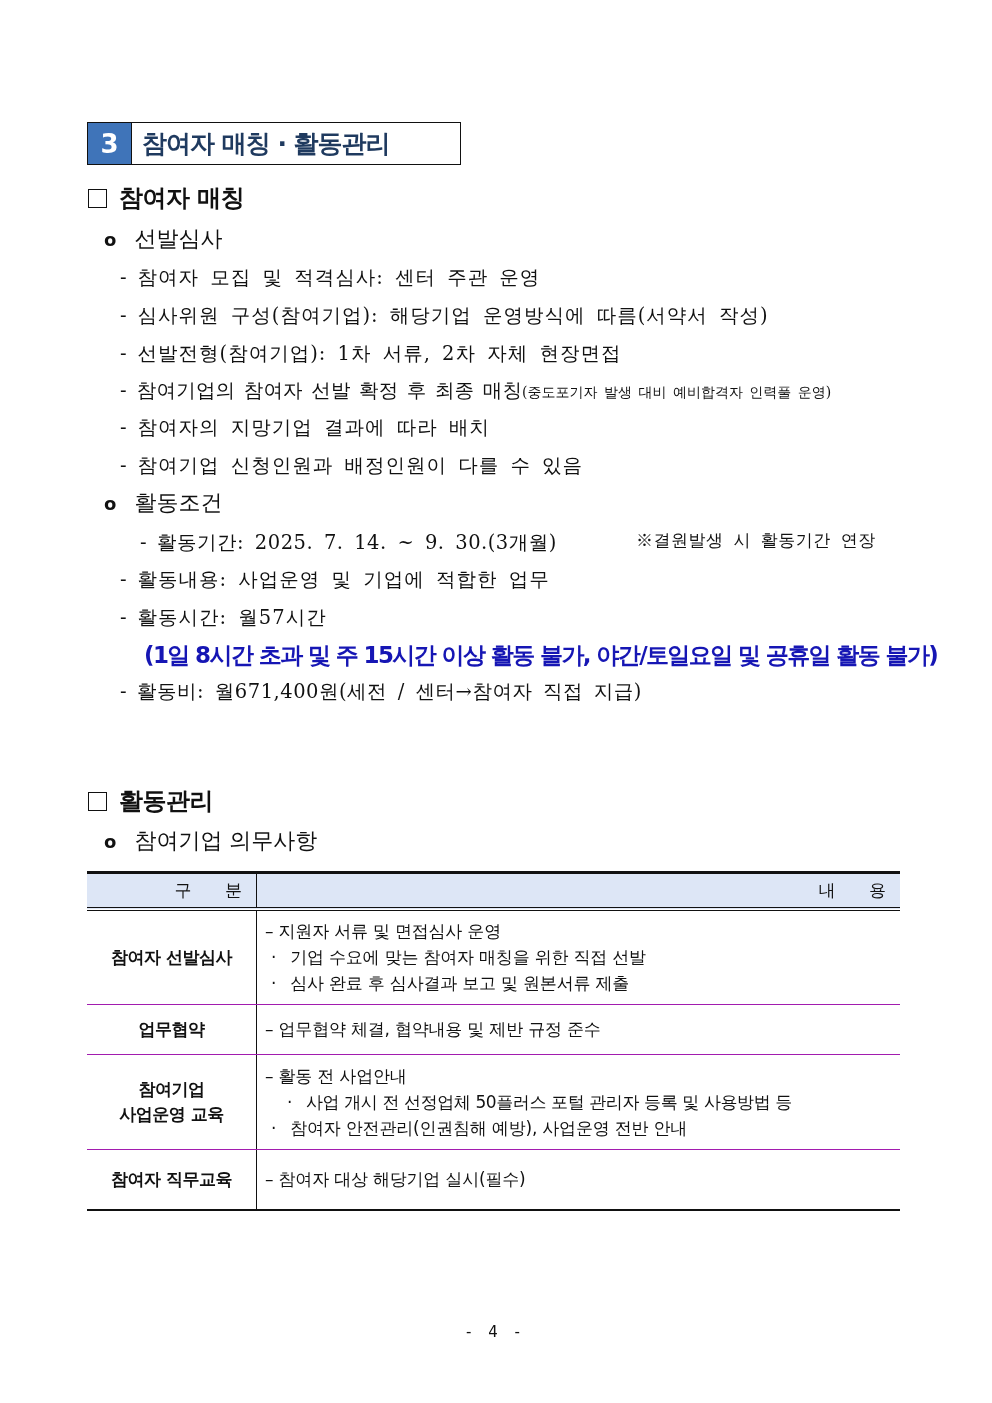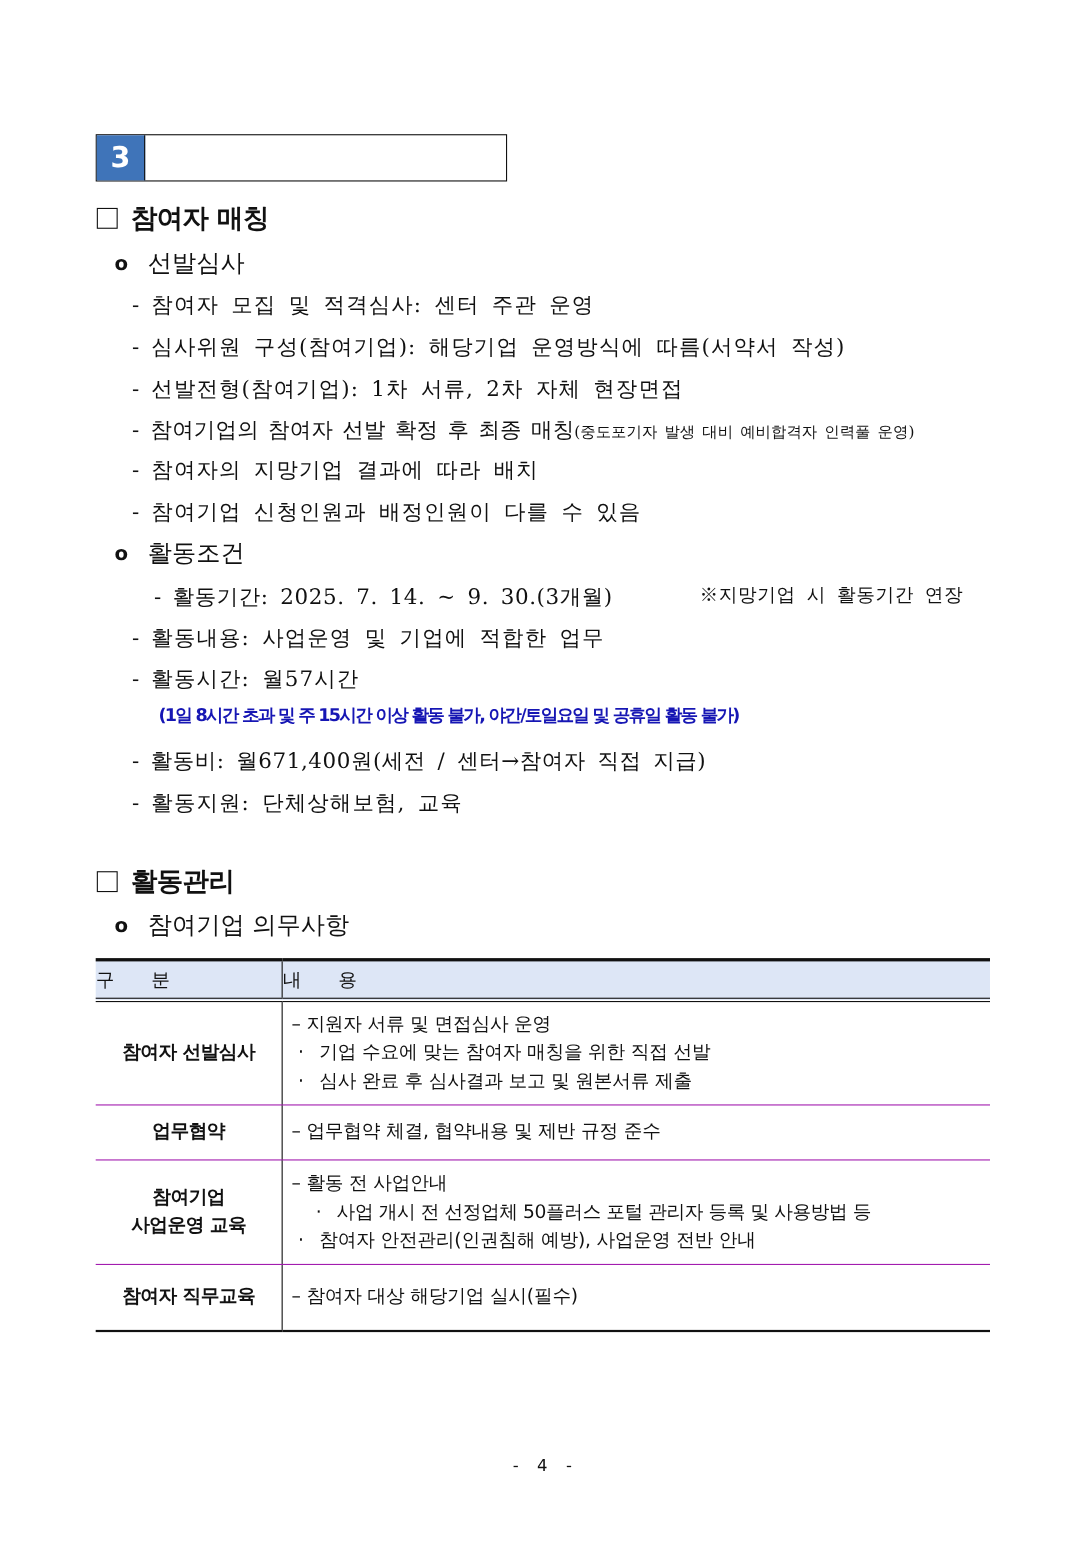--- a/index.html
+++ b/index.html
@@ -100,21 +100,21 @@
       position: absolute;
       left: 496px;
       font-size: 17px;
       letter-spacing: 0.5px;
     }
     .blue-note {
       position: absolute;
       left: 144px;
       top: 640px;
       font-family: "DejaVu Sans", "Liberation Sans", sans-serif;
-      font-size: 16px;
+      font-size: 23px;
       font-weight: bold;
       color: #1616b4;
       white-space: nowrap;
       letter-spacing: -1.6px;
     }
     
     .duty-table {
       position: absolute;
       left: 87px;
       top: 871px;
@@ -123,21 +123,21 @@
       font-family: "DejaVu Sans", "Liberation Sans", sans-serif;
       font-size: 17px;
     }
     .duty-table th {
       background: #dde6f6;
       font-weight: normal;
       height: 33px;
       border-top: 3px solid #111;
       border-bottom: 4px double #111;
       letter-spacing: 14px;
-      text-align: left;
+      text-align: right;
       padding: 0;
       font-size: 17px;
     }
     .duty-table th.col-cat { width: 169px; border-right: 1px solid #111; }
     .duty-table td {
       border-bottom: 1px solid #a21caf;
       vertical-align: middle;
       padding: 0;
     }
     .duty-table td.cat {
@@ -167,20 +167,21 @@
       letter-spacing: 6px;
     }
   </style>
 </head>
 <body>
 
 <div class="page">
 
   <div class="chapter-box">
     <div class="chapter-num">3</div>
+    <div class="chapter-title">참여자 매칭 · 활동관리</div>
   </div>
 
   <div class="sec-head" style="top:182px;">
     <span class="sq-box"></span>
     <span>참여자 매칭</span>
   </div>
 
   <div class="sub-head" style="top:224px;">
     <span class="bullet-o">o</span>
     <span>선발심사</span>
@@ -204,36 +205,33 @@
   <div class="item" style="top:452px;">
     <span class="dash">-</span><span>참여기업 신청인원과 배정인원이 다를 수 있음</span>
   </div>
 
   <div class="sub-head" style="top:488px;">
     <span class="bullet-o">o</span>
     <span>활동조건</span>
   </div>
 
   <div class="item" style="top:529px; letter-spacing:0.5px;margin-left:20px;">
-    <span class="dash">-</span><span>활동기간: 2025. 7. 14. ~ 9. 30.(3개월)</span><span class="right-note">※지망기업 시 활동기간 연장</span>
+    <span class="dash">-</span><span>활동기간: 2025. 7. 14. ~ 9. 30.(3개월)</span><span class="right-note">※결원발생 시 활동기간 연장</span>
   </div>
   <div class="item" style="top:566px;">
     <span class="dash">-</span><span>활동내용: 사업운영 및 기업에 적합한 업무</span>
   </div>
   <div class="item" style="top:604px;">
     <span class="dash">-</span><span>활동시간: 월57시간</span>
   </div>
 
   <div class="blue-note">(1일 8시간 초과 및 주 15시간 이상 활동 불가, 야간/토일요일 및 공휴일 활동 불가)</div>
 
   <div class="item" style="top:678px; letter-spacing:0.5px;">
     <span class="dash">-</span><span>활동비: 월671,400원(세전 / 센터→참여자 직접 지급)</span>
-  </div>
-  <div class="item" style="top:716px;">
-    <span class="dash">-</span><span>활동지원: 단체상해보험, 교육</span>
   </div>
 
   <div class="sec-head" style="top:785px;">
     <span class="sq-box"></span>
     <span>활동관리</span>
   </div>
 
   <div class="sub-head" style="top:826px;">
     <span class="bullet-o">o</span>
     <span>참여기업 의무사항</span>

